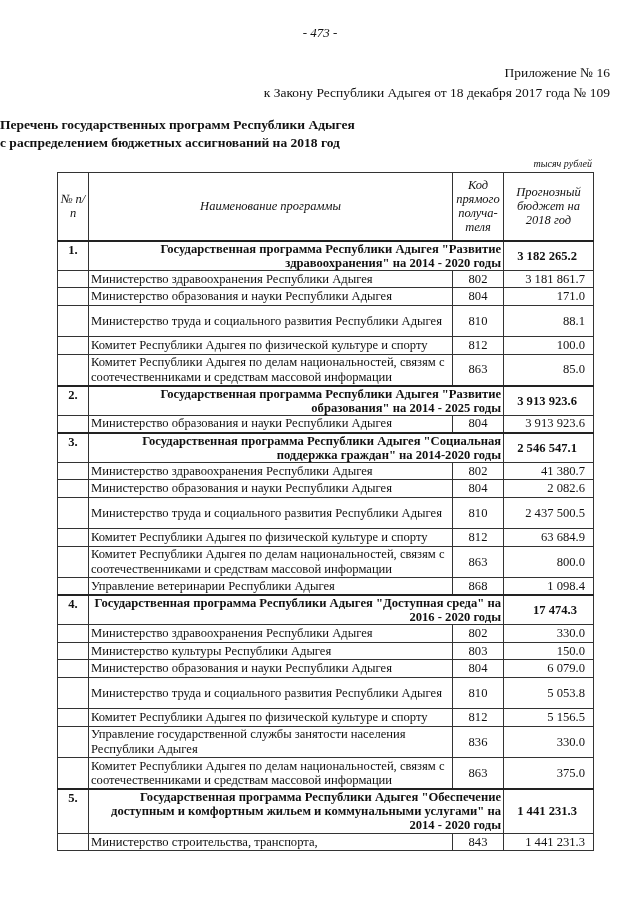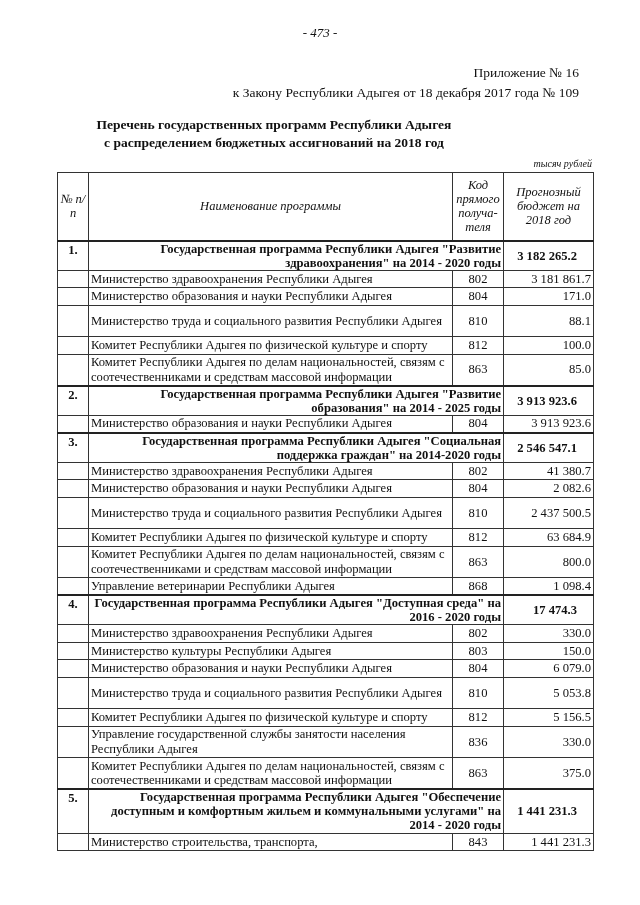--- a/index.html
+++ b/index.html
@@ -1,32 +1,32 @@
 <!DOCTYPE html>
 <html><head>
 <meta charset="utf-8">
 <style>
   html, body { margin:0; padding:0; background:#ffffff; }
   body { width:640px; height:905px; position:relative; overflow:hidden;
          font-family:"Liberation Serif", "DejaVu Serif", serif; color:#111; }
   .page-number { position:absolute; top:25px; left:0; width:640px; text-align:center; font-size:13px;font-style:italic; }
-  .appendix { position:absolute; top:63px; right:61px; text-align:right; font-size:13.5px; line-height:20px; }
-  .doc-title { position:absolute; top:116px; left:0; width:548px; text-align:center; font-weight:bold; font-size:13.5px; line-height:18px; }
+  .appendix { position:absolute; top:63px; right:30px; text-align:right; font-size:13.5px; line-height:20px; }
+  .doc-title { position:absolute; top:116px; left:0; width:548px; text-align:left; font-weight:bold; font-size:13.5px; line-height:18px; }
   .units { position:absolute; top:158px; right:48px; font-style:italic; font-size:10px; }
   table.budget { position:absolute; top:172px; left:57px; width:536px; border-collapse:collapse; table-layout:fixed; font-size:12.6px; }
   table.budget td, table.budget th { border:1px solid #333; padding:0 2px; vertical-align:middle; }
   table.budget th { font-weight:normal; font-style:italic; text-align:center; line-height:14px; font-size:12.5px; }
   col.c-num { width:31px; } col.c-name { width:364px; } col.c-code { width:51px; } col.c-budget { width:90px; }
   tr.hdr { height:68px; }
   tr.prog td { font-weight:bold; line-height:14px;text-align:right; }
   tr.prog td.num { text-align:center; vertical-align:top; padding-top:1px; }
   tr.prog td.amt { text-align:right; padding-right:16px; }
   tr.sub td { line-height:14.5px; }
   tr.sub td.code { text-align:center;margin-top:47px; }
-  tr.sub td.amt { text-align:right; padding-right:2px; }
+  tr.sub td.amt { text-align:right; padding-right:8px; }
   tr.h2 { height:27px; } tr.h3 { height:44px; }
   tr.s1 { height:17.5px; } tr.s2 { height:31.5px; }
   table.budget tr.prog { border-top:2px solid #222; }
   table.budget { border:1.5px solid #222; }
 </style>
 </head>
 <body>
 
 <div class="page-number">- 473 -</div>
 

